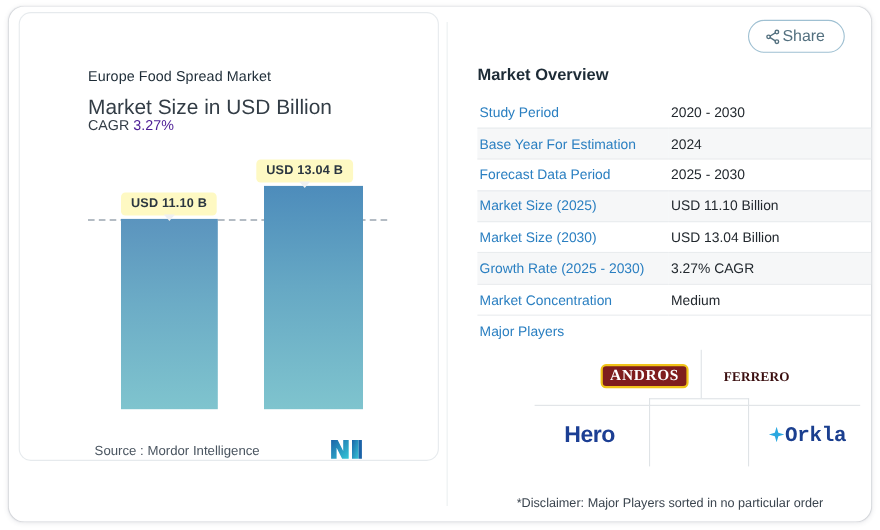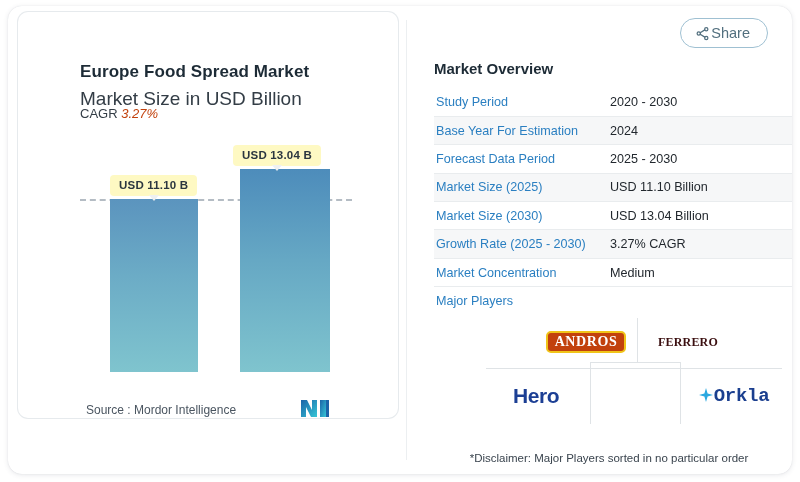--- a/index.html
+++ b/index.html
@@ -55,40 +55,40 @@
     width: 380px;
     height: 406px;
     background: #ffffff;
     border-radius: 10px;
     box-shadow: 0 0 0 1px rgba(210,216,222,0.55);
   }
   #chart-title {
     position: absolute;
     left: 62px;
     top: 50px;
-    font-size: 17px;
-    font-weight: 700;
+    font-size: 13px;
+    font-weight: 400;
     color: #1d2b36;
     letter-spacing: .1px;
   }
   #chart-subtitle {
     position: absolute;
     left: 62px;
     top: 76px;
     font-size: 19px;
     color: #333d46;
   }
   #cagr-line {
     position: absolute;
     left: 62px;
     top: 94px;
     font-size: 13px;
     color: #333d46;
   }
-  #cagr-line .cagr-value { color: #c2410c; font-style: italic; }
+  #cagr-line .cagr-value { color: #4c1d95; }
 
   
   #plot {
     position: absolute;
     left: 0; top: 130px;
     width: 380px; height: 230px;
   }
   .refline {
     position: absolute;
     left: 62px;
@@ -222,21 +222,21 @@
 
   
   #lg-andros  { left: 20px;  top: 4px;  width: 96px; height: 40px; }
   #lg-ferrero { left: 122px; top: 4px;  width: 96px; height: 40px; }
   
   #lg-hero    { left: -30px; top: 56px; width: 96px; height: 44px; }
   #lg-unilever{ left: 74px;  top: 48px; width: 86px; height: 58px; }
   #lg-orkla   { left: 168px; top: 56px; width: 96px; height: 44px; }
 
   .andros-badge {
-    background: #c2410c;
+    background: #7f1d1d;
     border: 2px solid #f0c419;
     border-radius: 5px;
     padding: 2px 7px;
     color: #ffffff;
     font-size: 14px;
     font-weight: 700;
     font-family: "Liberation Serif", serif;
     letter-spacing: .6px;
     line-height: 1.05;
   }

